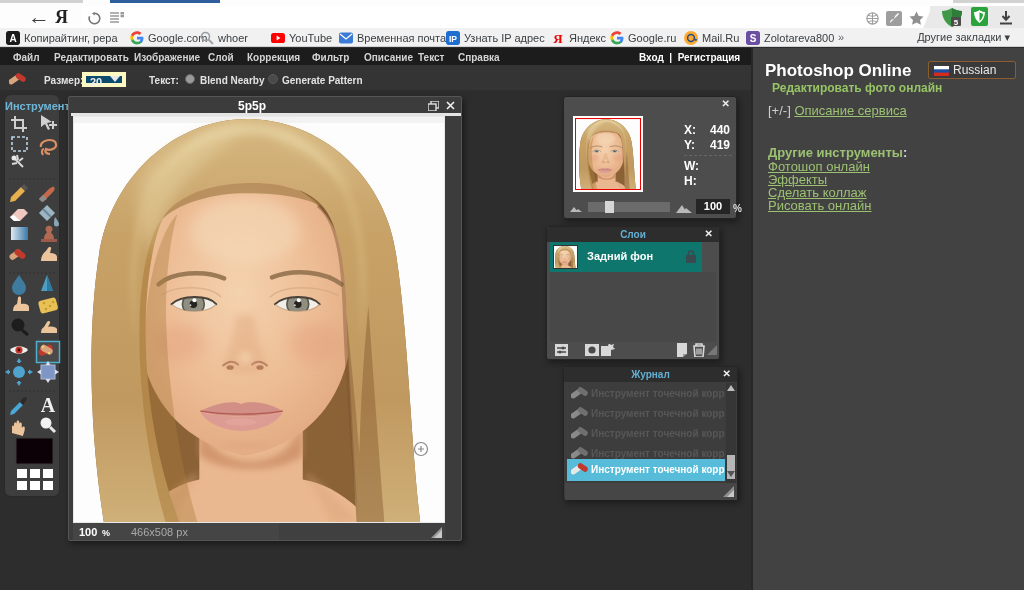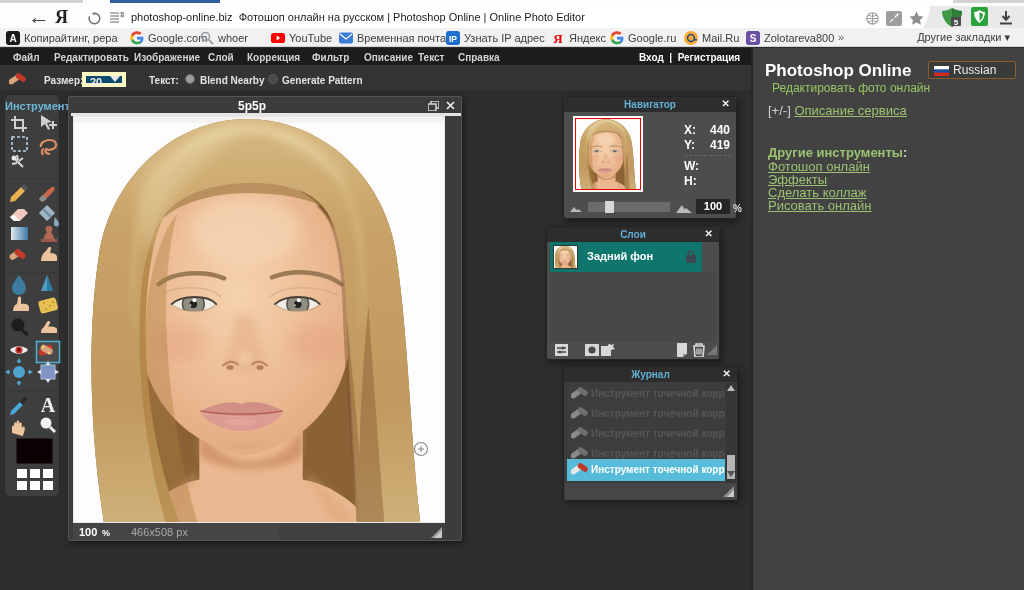--- a/index.html
+++ b/index.html
@@ -35,21 +35,21 @@
 #cstatus{position:absolute;left:4px;top:426px;width:372px;height:17px;background:#404040;color:#fff;font-size:11px}
 
 .panel{position:absolute;background:#4d4d4d;border:1px solid #242424;border-radius:3px;box-shadow:2px 3px 6px rgba(0,0,0,.4)}
 .panel .pttl{position:absolute;left:0;top:0;width:100%;height:15px;background:#2d2d2d;text-align:center;color:#62b1d4;font-size:10px;font-weight:bold;line-height:15px;border-radius:3px 3px 0 0}
 .panel .px{position:absolute;top:1px;right:6px;color:#efefef;font-size:10px;font-weight:bold}
 #pnav{left:563px;top:48px;width:174px;height:123px}
 #play{left:546px;top:178px;width:174px;height:134px}
 #pjour{left:563px;top:318px;width:175px;height:134px}
 
 #sidebar .h1{position:absolute;left:12px;top:13px;font-size:17px;font-weight:bold;color:#fff}
-#sidebar .sub{position:absolute;left:19px;top:33px;font-size:12px;font-weight:normal;color:#97c465}
+#sidebar .sub{position:absolute;left:19px;top:33px;font-size:12px;font-weight:bold;color:#97c465}
 #sidebar .ru{position:absolute;left:175px;top:13px;width:88px;height:18px;background:#3a3a3a;border:1px solid #8a5c2e;border-radius:2px;color:#e8e8e8;font-size:12px;line-height:17px;padding-left:24px}
 .grn{color:#9dc173}
 #sidebar a{color:#9dc173;text-decoration:underline}
 .jdim{left:3px;width:158px;height:20px;color:#575757;font-size:10px;font-weight:bold;white-space:nowrap;overflow:hidden;line-height:20px}
 .jsel{left:3px;width:158px;height:22px;background:#57bcd9;color:#fff;font-size:10px;font-weight:bold;white-space:nowrap;overflow:hidden;line-height:22px}
 .jic{width:17px;height:16px;vertical-align:-4px;margin:0 3px 0 4px}
 </style></head>
 <body>
 
 <svg width="0" height="0" style="position:absolute">
@@ -171,21 +171,20 @@
   <svg style="left:88px;top:9px" width="13" height="13" viewBox="0 0 13 13">
       <path d="M6.5,1.2 A5.3,5.3 0 1 1 1.6,4.4" stroke="#757575" stroke-width="1.6" fill="none"></path>
       <path d="M6.9,0 L4,1.4 6.6,3.4 Z" fill="#757575"></path>
     </svg>
   <svg style="left:110px;top:9px" width="14" height="12" viewBox="0 0 14 12">
       <g stroke="#9a9a9a" stroke-width="1.4">
         <path d="M0,1 h9 M0,4 h9 M0,7 h9 M0,10 h9"></path>
         <path d="M10.5,1 h3.5 M10.5,4 h3.5" stroke-width="2.6"></path>
       </g>
     </svg>
-  <div class="urltxt abs">photoshop-online.biz&nbsp;&nbsp;<span class="titletxt">Фотошоп онлайн на русском | Photoshop Online | Online Photo Editor</span></div>
   <svg style="left:866px;top:9px" width="13" height="13" viewBox="0 0 13 13">
       <circle cx="6.5" cy="6.5" r="5.6" stroke="#9e9e9e" fill="none" stroke-width="1.2"></circle>
       <path d="M0.9,6.5 h11.2 M6.5,0.9 v11.2 M2,3 c3,1.6 6,1.6 9,0 M2,10 c3,-1.6 6,-1.6 9,0" stroke="#9e9e9e" fill="none"></path>
     </svg>
   <div class="abs" style="left:886px;top:8px;width:16px;height:15px;background:#9e9e9e;border-radius:2px"></div>
   <svg style="left:889px;top:10px" width="11" height="11" viewBox="0 0 11 11">
       <path d="M1,10 C1,7 3,6 5,6 L6,3 9,0 10,1 7,4 5,6" fill="#fff"></path>
     </svg>
   <svg style="left:909px;top:8px" width="15" height="15" viewBox="0 0 15 15">
       <path d="M7.5,0.5 L9.7,5 14.5,5.6 11,9 11.9,13.8 7.5,11.4 3.1,13.8 4,9 0.5,5.6 5.3,5 Z" fill="#8f8f8f"></path>
@@ -421,21 +420,20 @@
         <span class="abs" style="left:29px;top:5px;font-size:9px;font-weight:bold">%</span>
       <span class="abs" style="left:58px;top:3px;color:#aaa">466x508 px</span>
       <svg class="abs" style="right:3px;top:4px" width="11" height="11">
           <path d="M11,0 V11 H0 Z" fill="#9a9a9a"></path>
           <path d="M11,3 V11 H3 Z" fill="#c9c9c9"></path>
         </svg>
     </div>
   </div>
 
   <div id="pnav" class="panel">
-    <div class="pttl">Навигатор</div>
       <div class="px">✕</div>
     <div class="abs" style="left:9px;top:19px;width:70px;height:76px;background:#fff">
       <div class="abs" style="left:2px;top:2px;width:66px;height:72px;border:1px solid #e00">
         <svg width="64" height="70" viewBox="0 0 372 409" preserveAspectRatio="none">
             <use href="#portrait"></use>
           </svg>
       </div>
     </div>
     <div class="abs" style="left:120px;top:26px;color:#fff;font-size:12px;font-weight:bold;line-height:15px">X:<br>Y:</div>
     <div class="abs" style="left:146px;top:26px;color:#fff;font-size:12px;font-weight:bold;line-height:15px;width:20px;text-align:right">440<br>419</div>

